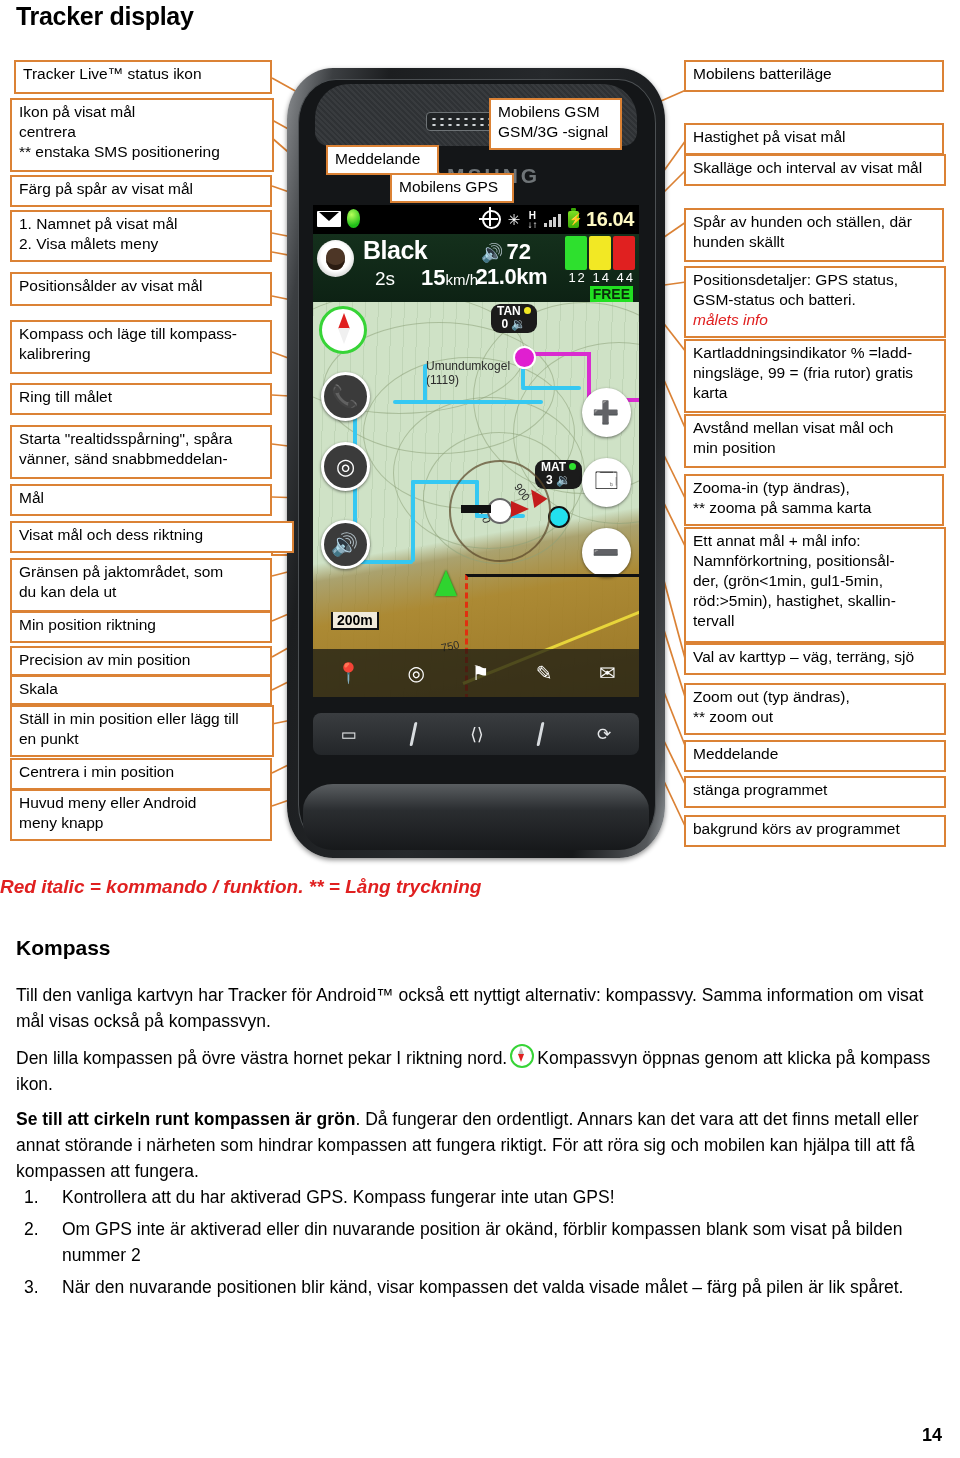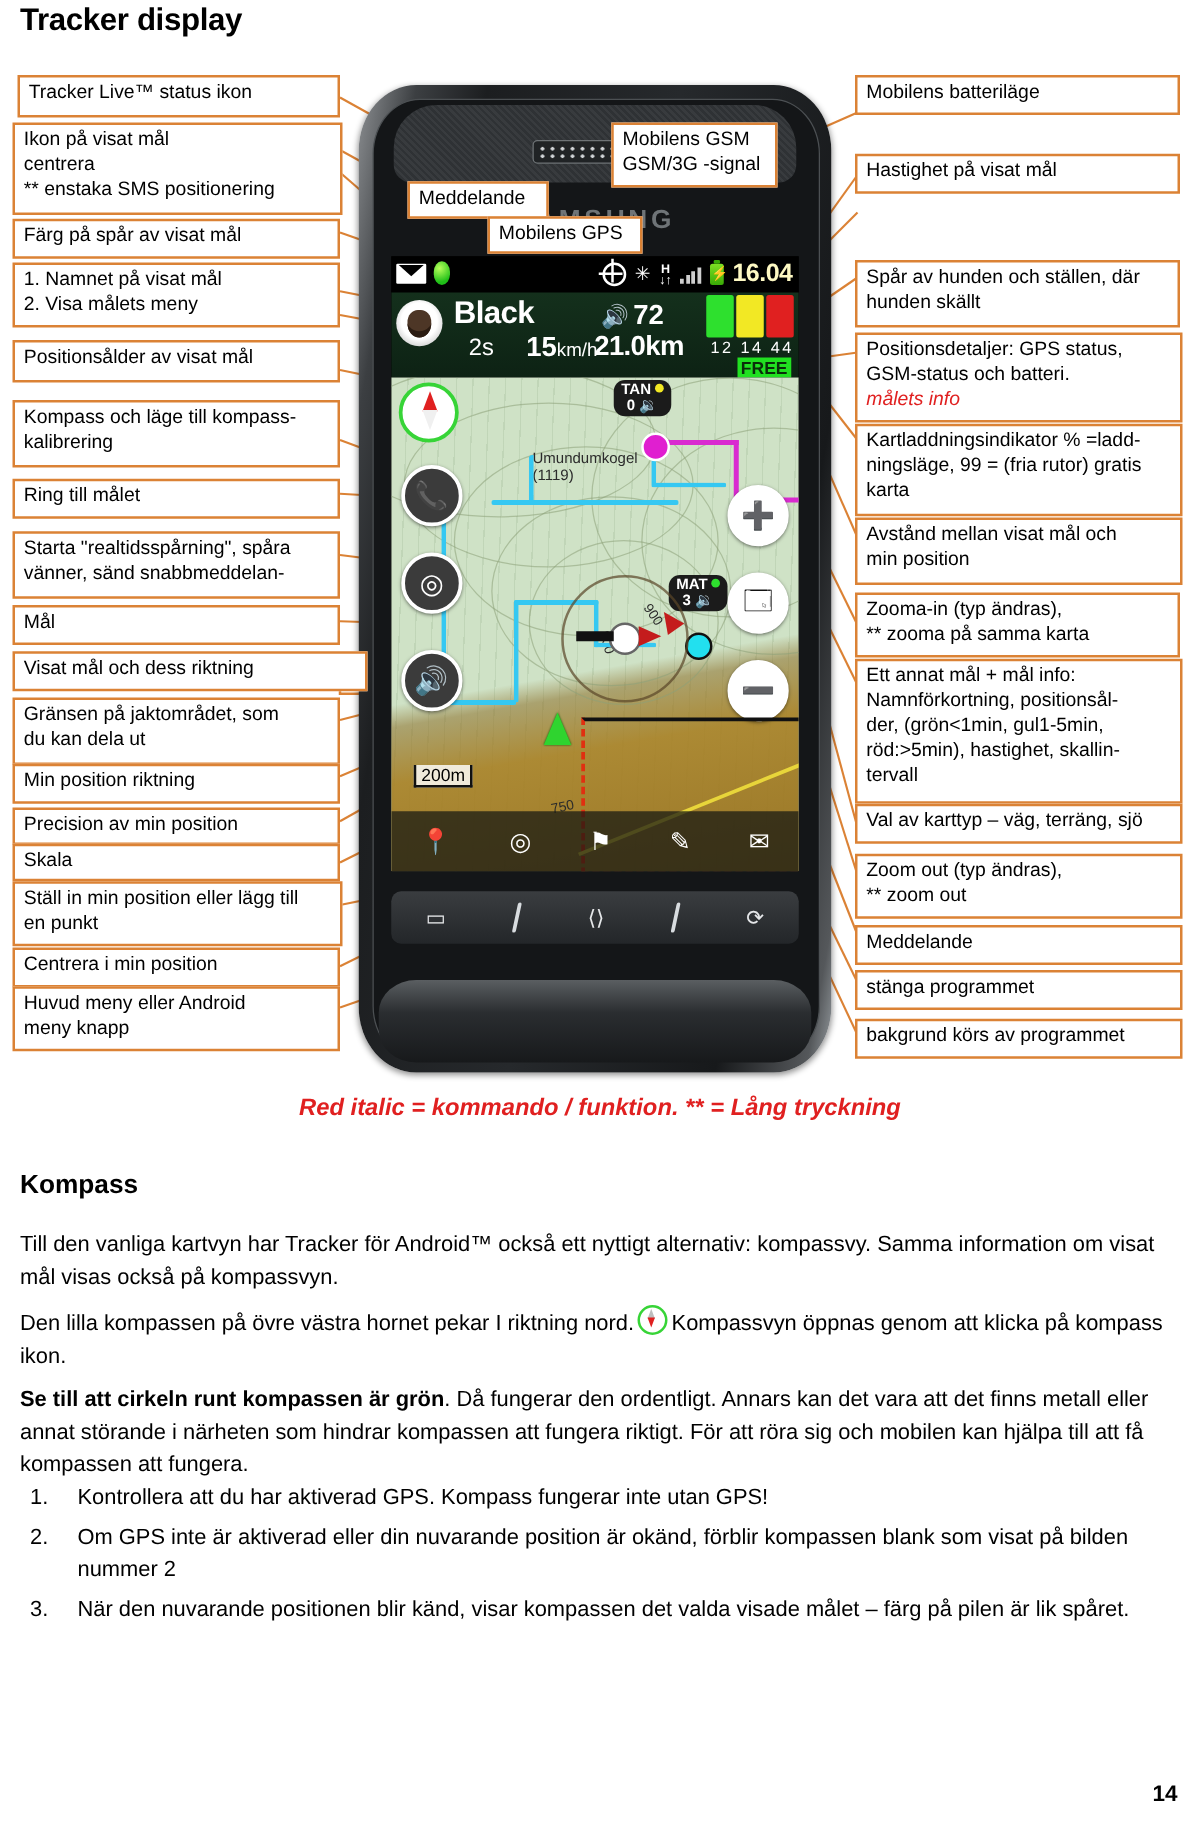--- a/index.html
+++ b/index.html
@@ -228,21 +228,21 @@
   }
   .dot-y{display:inline-block;width:7px;height:7px;border-radius:50%;background:#f2e824;margin-left:3px;vertical-align:1px}
   .dot-g{display:inline-block;width:7px;height:7px;border-radius:50%;background:#2ee02e;margin-left:3px;vertical-align:1px}
   .pin-mag{position:absolute;width:19px;height:19px;border-radius:50%;background:#e01fd0;border:2px solid #fff;}
   .pin-cyan{position:absolute;width:18px;height:18px;border-radius:50%;background:#22e0ef;border:2px solid #111;}
   .me-marker{position:absolute;width:22px;height:22px;border-radius:50%;background:#fff;border:2px solid #666;}
   .acc-circle{position:absolute;border:2px solid rgba(90,70,40,.7);border-radius:50%;}
   .red-arrow{position:absolute;width:0;height:0;border-top:8px solid transparent;border-bottom:8px solid transparent;border-left:18px solid #c41c1c;}
   .red-arrow.up{border:none;border-left:8px solid transparent;border-right:8px solid transparent;border-bottom:17px solid #c41c1c;transform:rotate(-35deg)}
   .scale-bar{
-    position:absolute;background:rgba(255,255,255,.82);font-size:14px;font-weight:normal;
+    position:absolute;background:rgba(255,255,255,.82);font-size:14px;font-weight:bold;
     padding:0 4px;border-left:2px solid #111;border-right:2px solid #111;border-bottom:2px solid #111;text-align:right;
   }
   .green-arrow{
     position:absolute;width:0;height:0;border-left:11px solid transparent;border-right:11px solid transparent;border-bottom:26px solid #2fd42f;
     filter: drop-shadow(0 0 1px #0a5c0a);
   }
   .hunt-border{position:absolute;border:3px dashed #e03010;border-top:3px solid #111;}
   .yellow-road{position:absolute;height:3px;background:#e8d53a;transform-origin:left center;}
   .bottombar{
     position:absolute;left:0;right:0;bottom:0;height:48px;background:rgba(20,22,18,.72);
@@ -259,21 +259,20 @@
   .phone-chin{
     position:absolute;left:16px;bottom:8px;width:346px;height:66px;border-radius:30px/26px;
     background: linear-gradient(#5a5e61,#2a2d30 40%,#17191b);
   }
 
   
   .legend-red {
     position: absolute;
     left: 0; right: 0;
     top: 876px;
-    text-align: center;
     color: #E02020;
     font-size: 19px;
     font-style: italic;
     font-weight: 600;
   }
 
   
   .sec-head {
     position: absolute;
     left: 16px;
@@ -611,20 +610,23 @@
   </div>
 
   <div class="callout" style="left:684px;top:60px;width:260px;height:32px">
     <span>Mobilens batteriläge</span>
   </div>
 
   <div class="callout" style="left:684px;top:123px;width:260px;height:32px">
     <span>Hastighet på visat mål</span>
   </div>
 
+  <div class="callout" style="left:684px;top:154px;width:262px;height:32px">
+    <span>Skalläge och interval av visat mål</span>
+  </div>
 
   <div class="callout" style="left:684px;top:208px;width:260px;height:54px">
     <span>Spår av hunden och ställen, där</span><br>
     <span>hunden skällt</span>
   </div>
 
   <div class="callout" style="left:684px;top:266px;width:262px;height:72px">
     <span>Positionsdetaljer: GPS status,</span><br>
     <span>GSM-status och batteri.</span><br>
     <span class="red-it">målets info</span>

